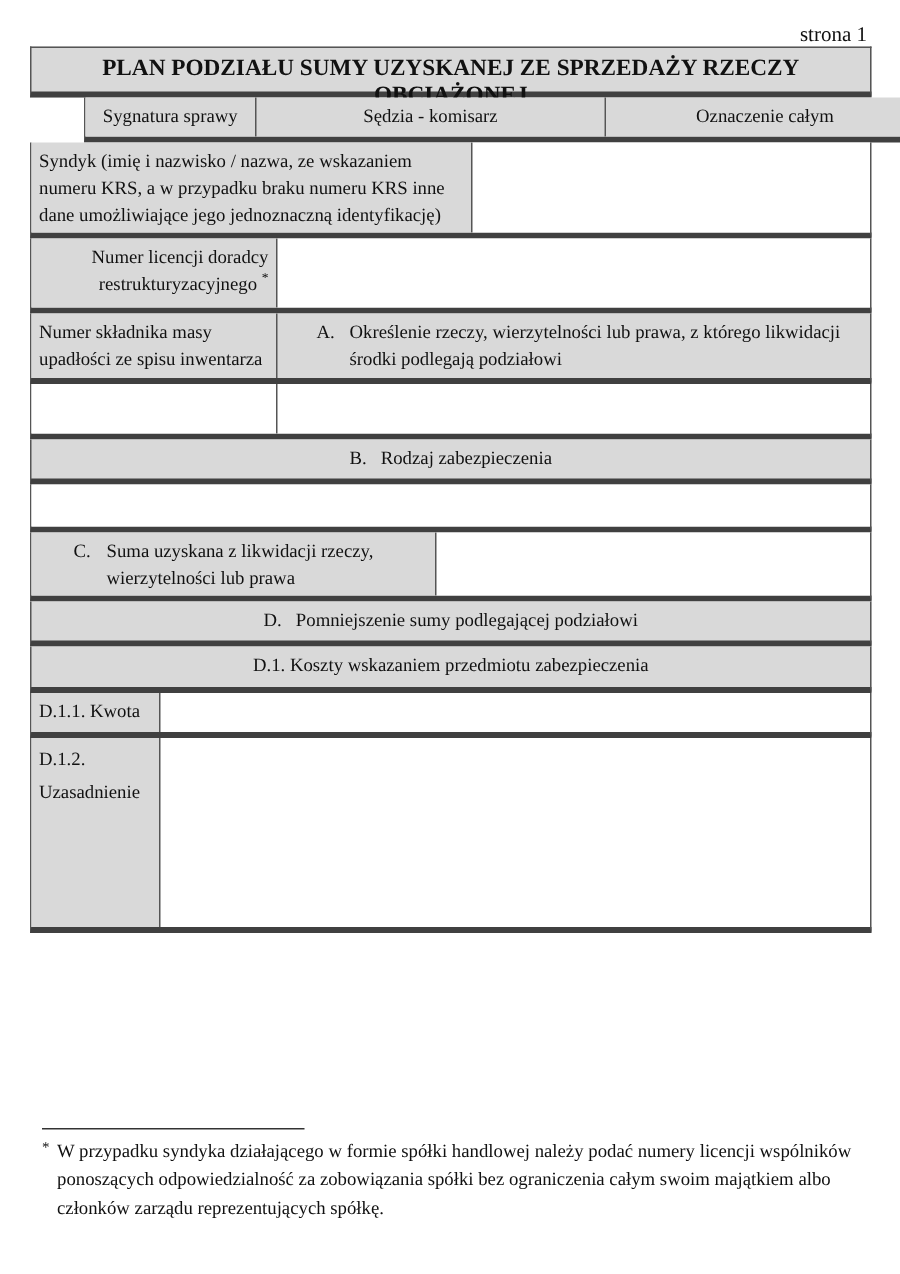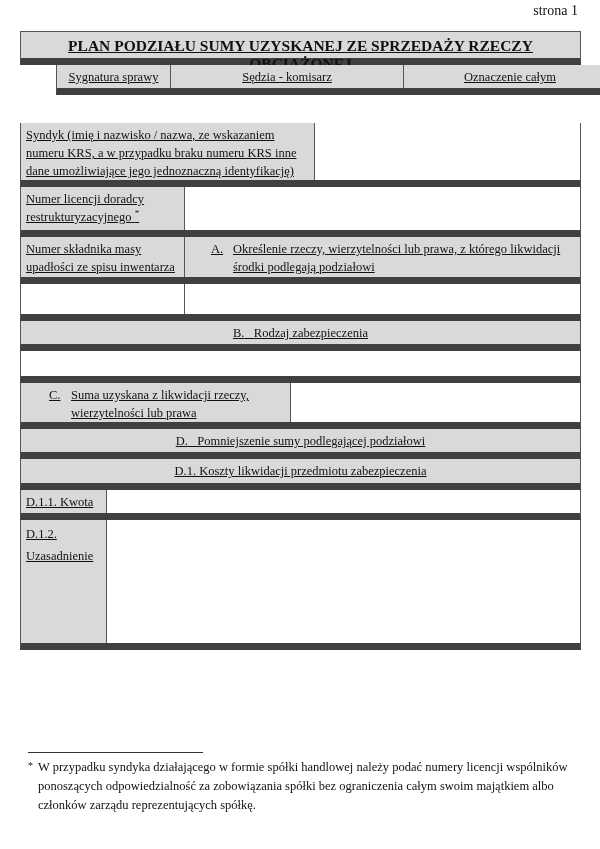--- a/index.html
+++ b/index.html
@@ -1,21 +1,21 @@
 <!DOCTYPE html>
 <html><head>
 <meta charset="utf-8">
 <style>
   html, body { margin:0; padding:0; background:#ffffff; }
   body { width:600px; height:849px; position:relative; overflow:hidden;
          font-family:"Liberation Serif", "DejaVu Serif", serif; color:#111; }
-  .page-num { position:absolute; top:3px; right:22px; font-size:14px; }
+  .page-num { position:absolute; top:16px; right:22px; font-size:14px; }
   .form { position:absolute; left:20px; top:31px; width:561px; }
   .row { display:flex; width:100%; border-left:1px solid #555; border-right:1px solid #555;
-         border-bottom:7px solid #404040; box-sizing:border-box;text-decoration:underline; }
+         border-bottom:4px solid #404040; box-sizing:border-box; }
   .row.first { border-top:1px solid #555; }
   .cell { box-sizing:border-box; font-size:12.5px; line-height:18px; padding:3px 5px; }
   .gray { background:#d9d9d9; }
   .white { background:#ffffff; }
   .bl { border-left:1px solid #555; }
   .center { text-align:center; }
   .title { font-weight:bold; font-size:15.5px; text-align:center; padding-top:5px; }
   .sup { font-size:9px; vertical-align:super; line-height:0; }
   .indent-label { display:flex; }
   .indent-label .mark { width:22px; flex:none; text-align:left; }
@@ -36,26 +36,26 @@
     <div class="cell title" style="width:100%;">PLAN PODZIAŁU SUMY UZYSKANEJ ZE SPRZEDAŻY RZECZY OBCIĄŻONEJ</div>
   </div>
 
   <div class="row" style="height:30px;margin-left:36px;">
     <div class="cell gray center" style="width:113px;">Sygnatura sprawy</div>
     <div class="cell gray center bl" style="width:233px;">Sędzia - komisarz</div>
     <div class="cell gray center bl" style="flex:1;">Oznaczenie całym</div>
   </div>
 
 
-  <div class="row" style="height:64px;margin-top:28px;">
+  <div class="row" style="height:64px;">
     <div class="cell gray" style="width:293px;">Syndyk (imię i nazwisko / nazwa, ze wskazaniem numeru KRS, a w przypadku braku numeru KRS inne dane umożliwiające jego jednoznaczną identyfikację)</div>
     <div class="cell white bl" style="flex:1;"></div>
   </div>
 
-  <div class="row" style="height:50px;">
+  <div class="row" style="height:50px;text-align:right;">
     <div class="cell gray" style="width:163px;">
       <span>Numer licencji doradcy restrukturyzacyjnego</span>
       <span class="sup">*</span>
     </div>
     <div class="cell white bl" style="flex:1;"></div>
   </div>
 
   <div class="row" style="height:47px;">
     <div class="cell gray" style="width:163px;">Numer składnika masy upadłości ze spisu inwentarza</div>
     <div class="cell gray bl" style="flex:1; padding-left:26px;">
@@ -91,21 +91,21 @@
     <div class="cell white bl" style="flex:1;"></div>
   </div>
 
   <div class="row gray" style="height:30px;">
     <div class="cell center" style="width:100%;">
       <span>D.</span>&nbsp;&nbsp;&nbsp;<span>Pomniejszenie sumy podlegającej podziałowi</span>
     </div>
   </div>
 
   <div class="row gray" style="height:31px;">
-    <div class="cell center" style="width:100%;">D.1. Koszty likwidacji przedmiotu zabezpieczenia</div>
+    <div class="cell center" style="width:100%;">D.1. Koszty wskazaniem przedmiotu zabezpieczenia</div>
   </div>
 
   <div class="row" style="height:30px;">
     <div class="cell gray" style="width:85px;">D.1.1. Kwota</div>
     <div class="cell white bl" style="flex:1;"></div>
   </div>
 
   <div class="row" style="height:130px;">
     <div class="cell gray" style="width:85px; line-height:22px;">
       <div>D.1.2.</div>

